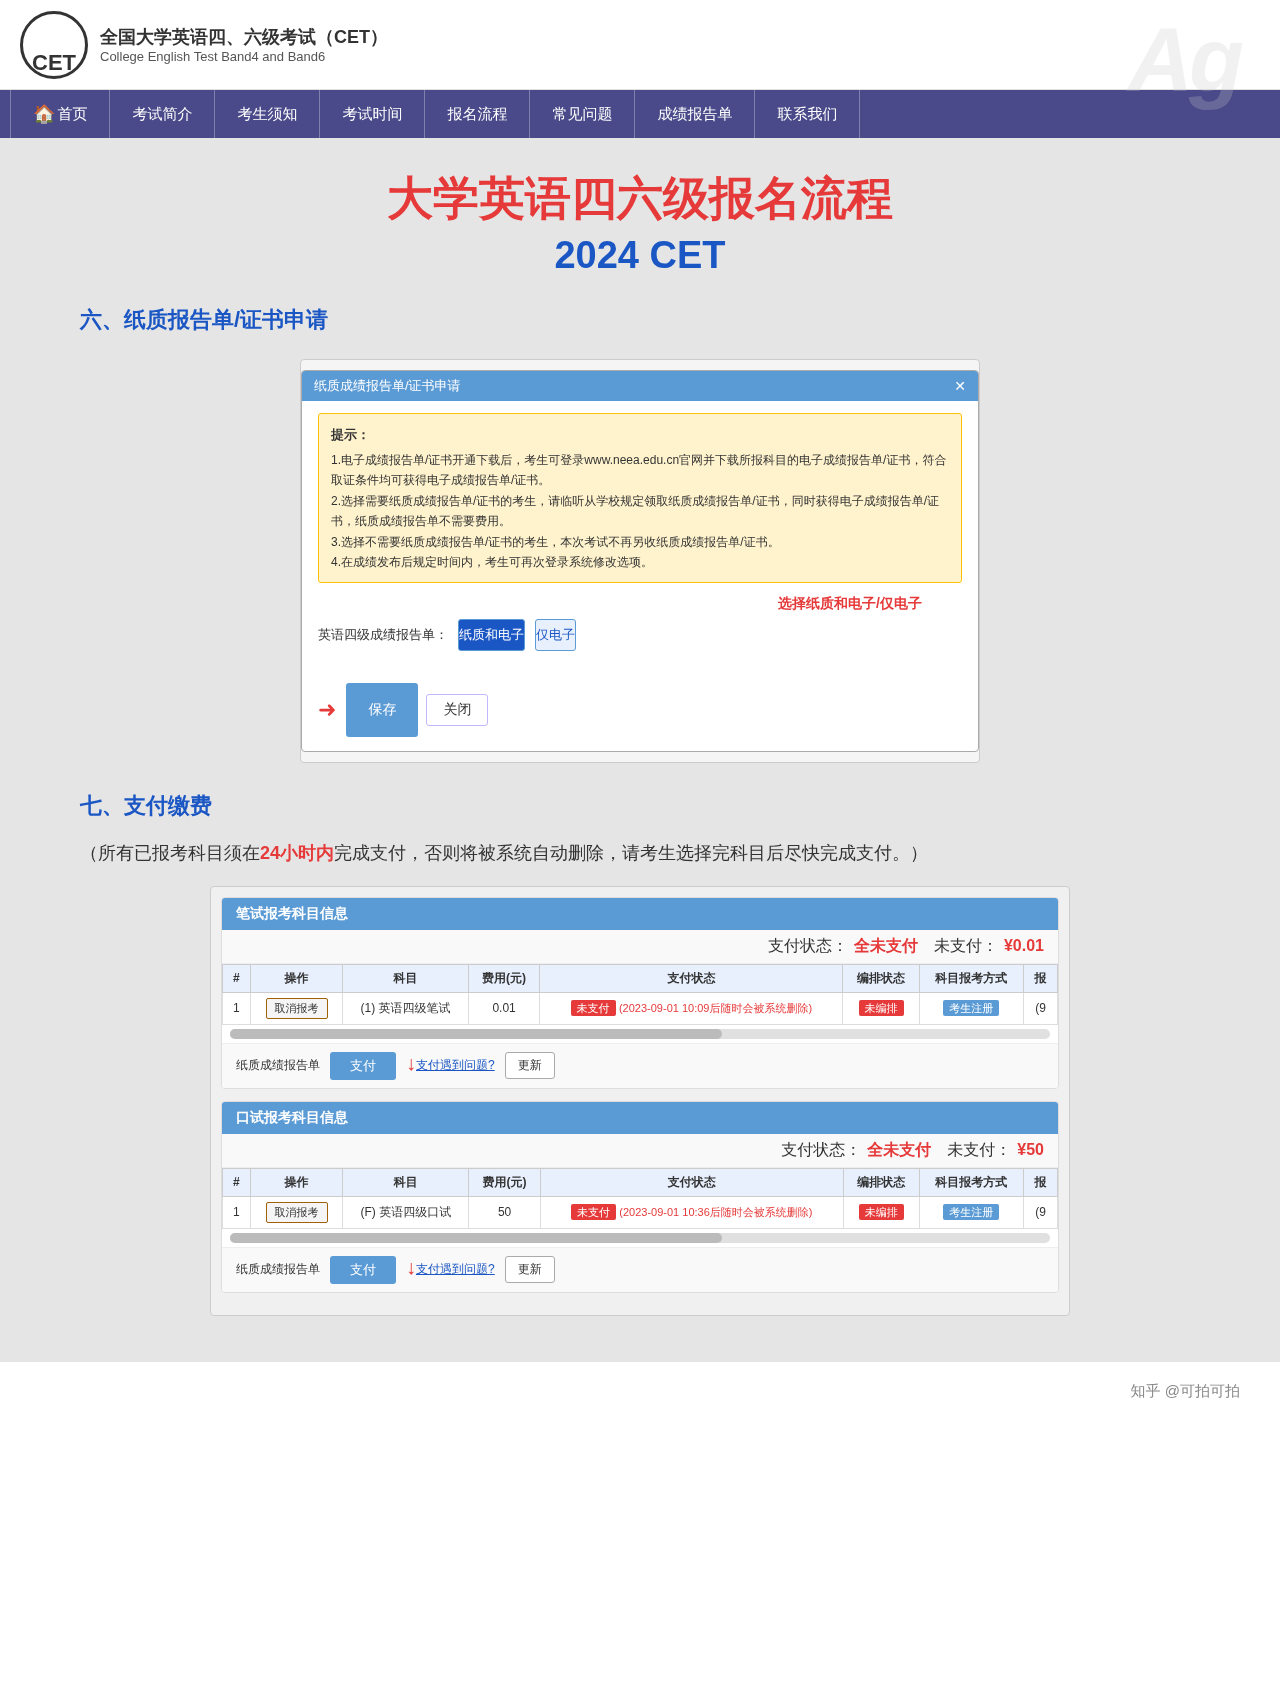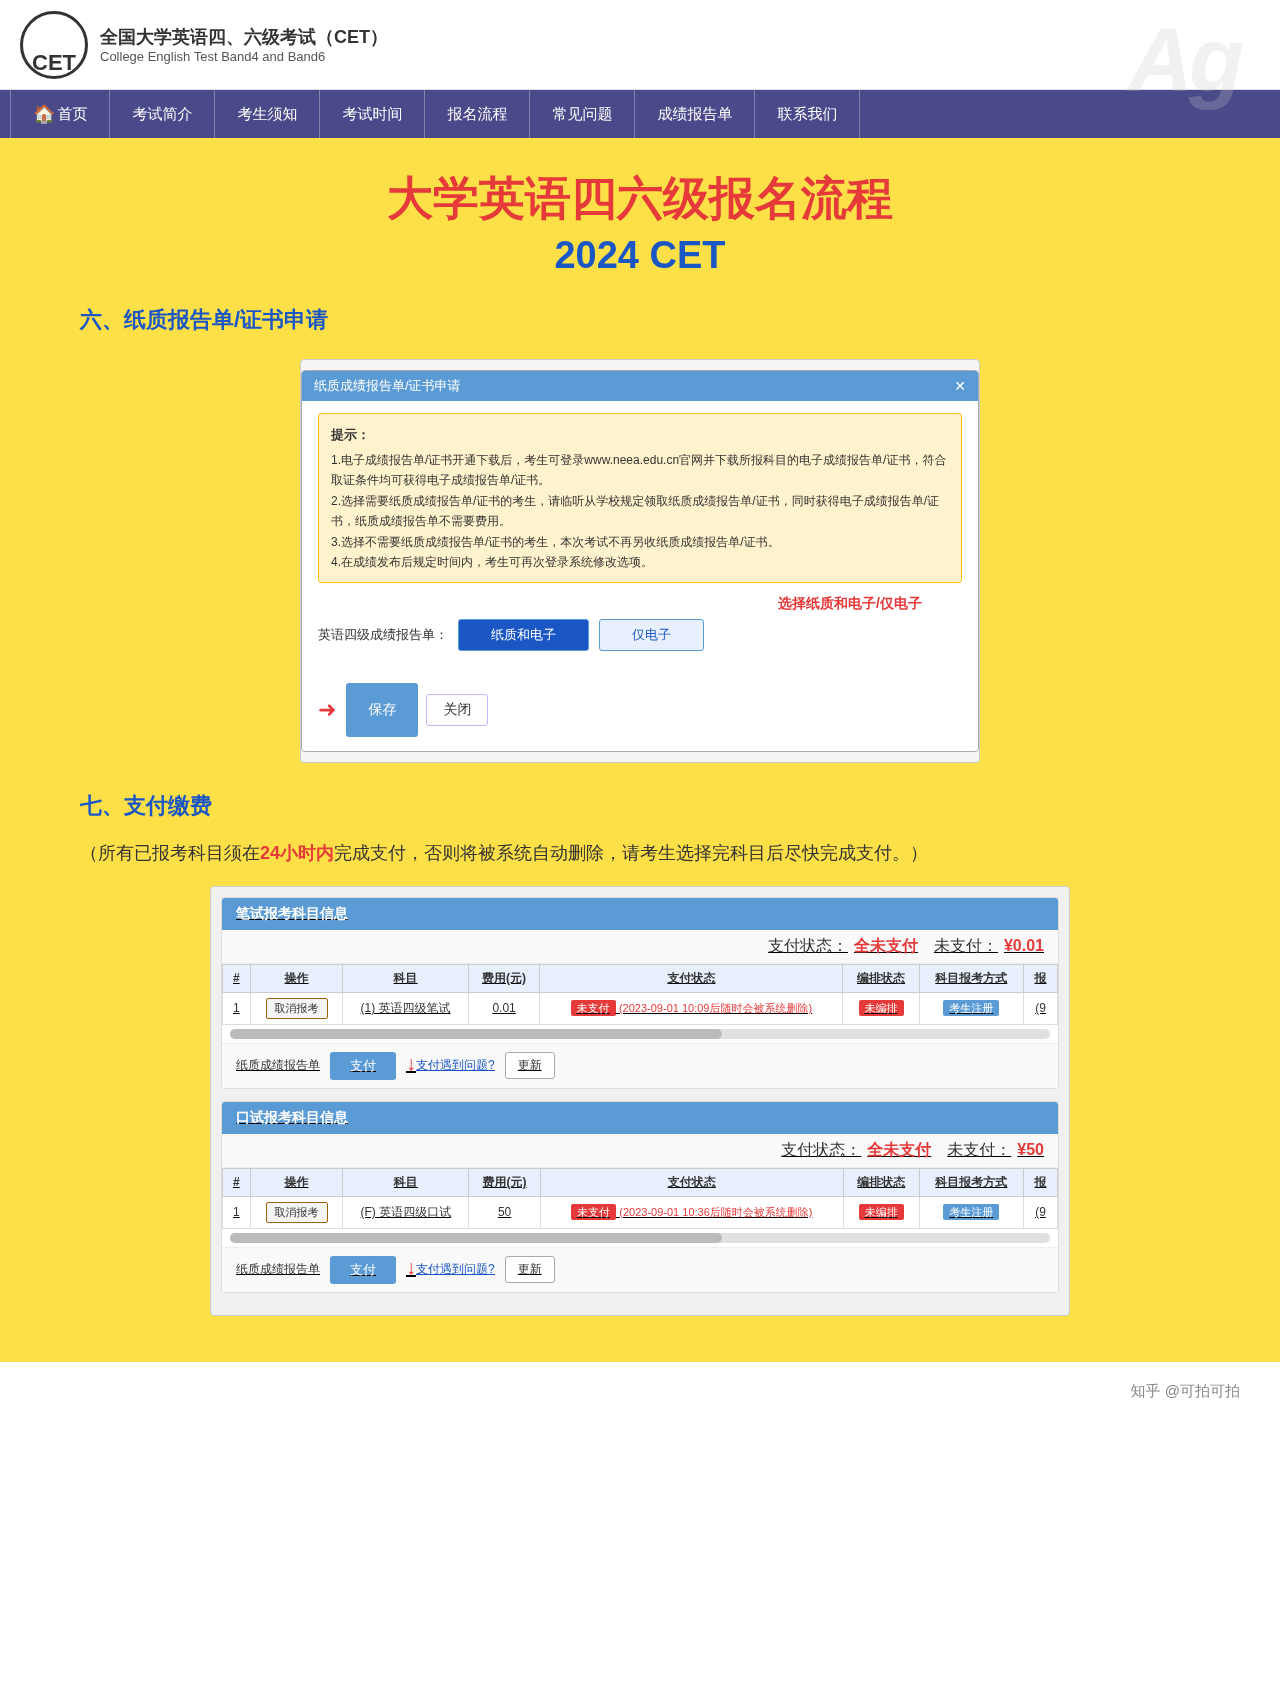--- a/index.html
+++ b/index.html
@@ -80,21 +80,21 @@
       white-space: nowrap;
     }
     .nav-item:first-child {
       border-left: 1px solid rgba(255,255,255,0.3);
     }
     .home-icon { font-size: 18px; margin-right: 2px; }
 
     
     .main-content {
       padding: 30px 80px;
-      background: #fde047;
+      background: #e5e5e5;
     }
 
     
     .page-title {
       text-align: center;
       margin-bottom: 10px;
     }
     .page-title .title-main {
       font-size: 46px;
       font-weight: bold;
@@ -179,21 +179,21 @@
     }
     .dialog-row label {
       width: 130px;
       text-align: right;
       margin-right: 10px;
       color: #333;
     }
     .option-btn {
       border: 1px solid #5b9bd5;
       background: #e8f0fe;
-      padding: 6px 32px;
+      padding: 6px 0;
       margin-right: 10px;
       border-radius: 3px;
       font-size: 13px;
       cursor: pointer;
       color: #1a56c4;
     }
     .option-btn.selected {
       background: #1a56c4;
       color: #fff;
     }
@@ -248,21 +248,20 @@
 
     
     .payment-screenshot {
       border: 1px solid #ccc;
       border-radius: 4px;
       margin: 16px auto;
       overflow: hidden;
       background: #f0f0f0;
       max-width: 860px;
       padding: 10px;
-      text-decoration: underline;
     }
 
     .info-section {
       background: #fff;
       border: 1px solid #ddd;
       border-radius: 4px;
       margin-bottom: 12px;
       overflow: hidden;
     }
     .info-section-header {

